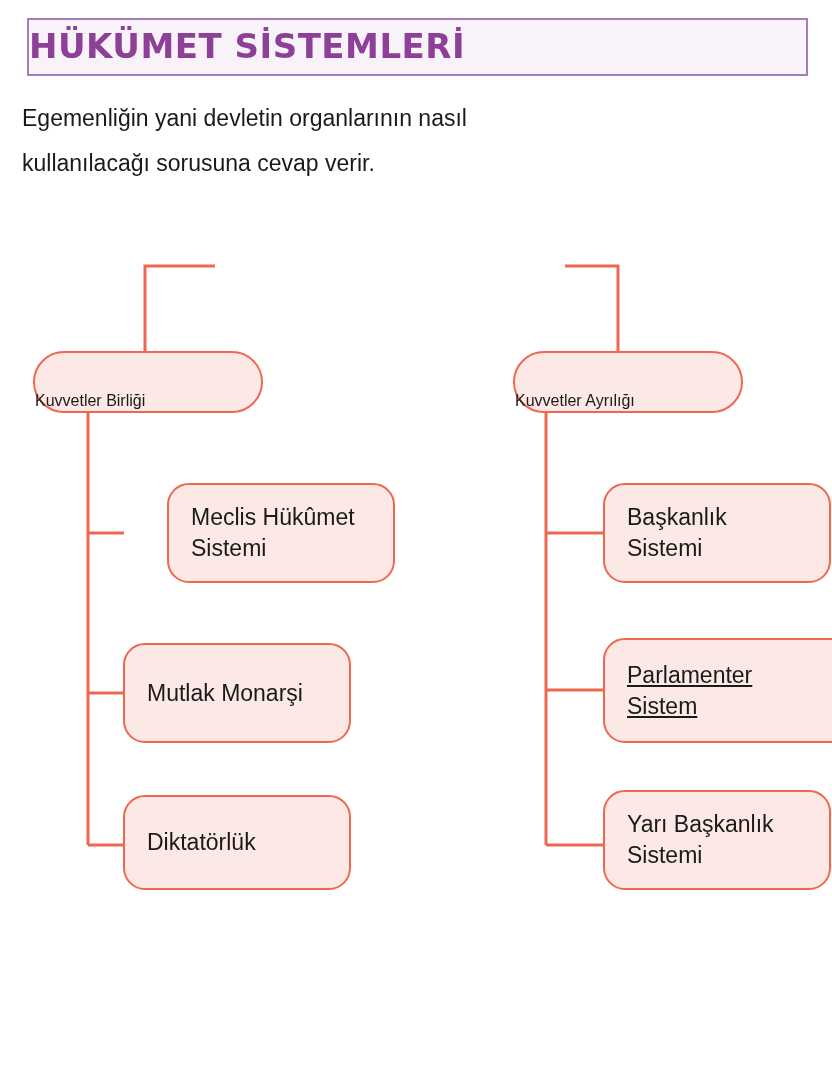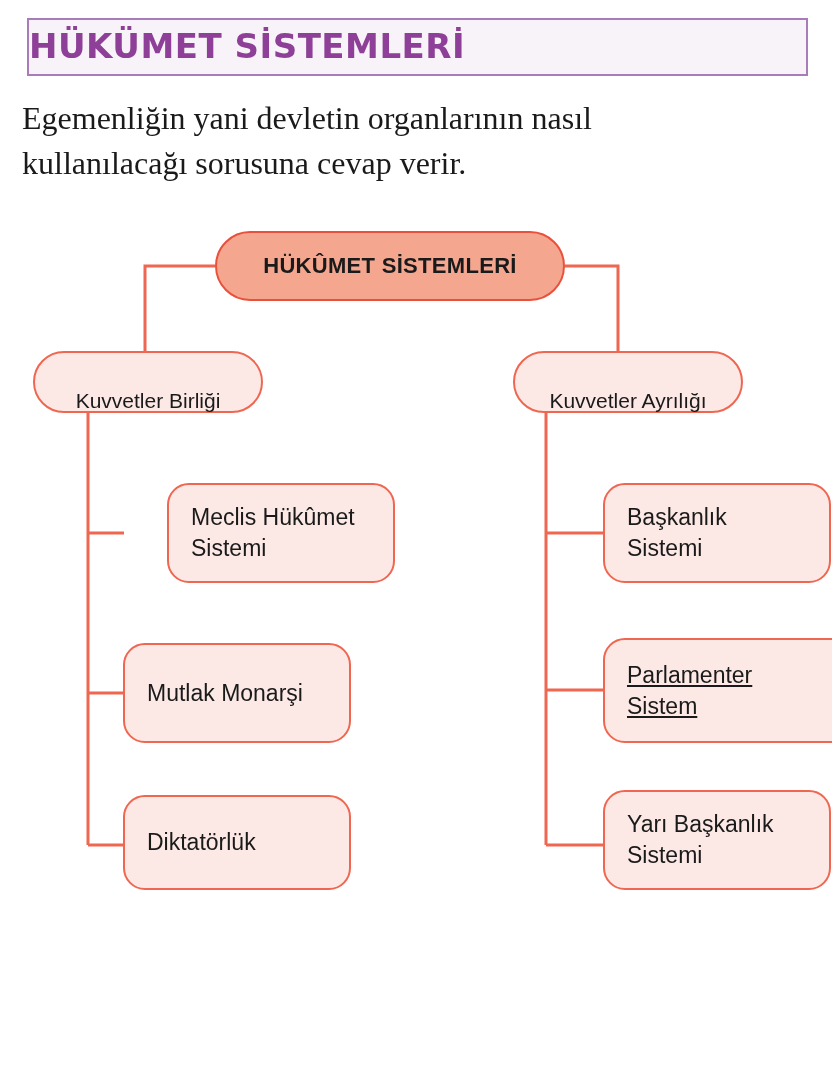--- a/index.html
+++ b/index.html
@@ -32,23 +32,23 @@
     letter-spacing:0.5px;
     white-space:nowrap;
   }
 
   
   .intro{
     position:absolute;
     left:22px; top:96px;
     width:780px;
     color:#1a1a1a;
-    font-size:32px;
+    font-size:23px;
     line-height:45px;
-    font-family:Liberation Serif, serif;
+    font-family:Liberation Sans, sans-serif;
   }
   .intro div{white-space:nowrap;}
 
   
   .diagram{
     position:absolute;
     left:0; top:0;
     width:832px; height:1090px;
   }
   .diagram svg{position:absolute;left:0;top:0;}
@@ -84,22 +84,22 @@
 
   
   .node-branch{
     background:#fce9e5;
     border:2.5px solid #ef6651;
     border-radius:32px;
     height:62px;
     justify-content:center;
   }
   .node-branch .node-inner{
-    text-align:center;
-    font-size:21px;
+    text-align:left;
+    font-size:16px;
     white-space:nowrap;
     margin-top:38px;
   }
   .branch-left{ left:33px; top:351px; width:230px; }
   .branch-right{ left:513px; top:351px; width:230px; }
 
   
   .node-leaf{
     background:#fce9e5;
     border:2.5px solid #ef6651;
@@ -146,23 +146,20 @@
       <path d="M 88 693 L 124 693"></path>
       <path d="M 88 845 L 124 845"></path>
 
       <path d="M 546 412 L 546 845"></path>
       <path d="M 546 533 L 604 533"></path>
       <path d="M 546 690 L 604 690"></path>
       <path d="M 546 845 L 604 845"></path>
     </g>
   </svg>
 
-  <div class="node node-root">
-    <div class="node-inner">HÜKÛMET SİSTEMLERİ</div>
-  </div>
 
   <div class="node node-branch branch-left">
     <div class="node-inner">Kuvvetler Birliği</div>
   </div>
 
   <div class="node node-branch branch-right">
     <div class="node-inner">Kuvvetler Ayrılığı</div>
   </div>
 
   <div class="node node-leaf leaf-l1">

